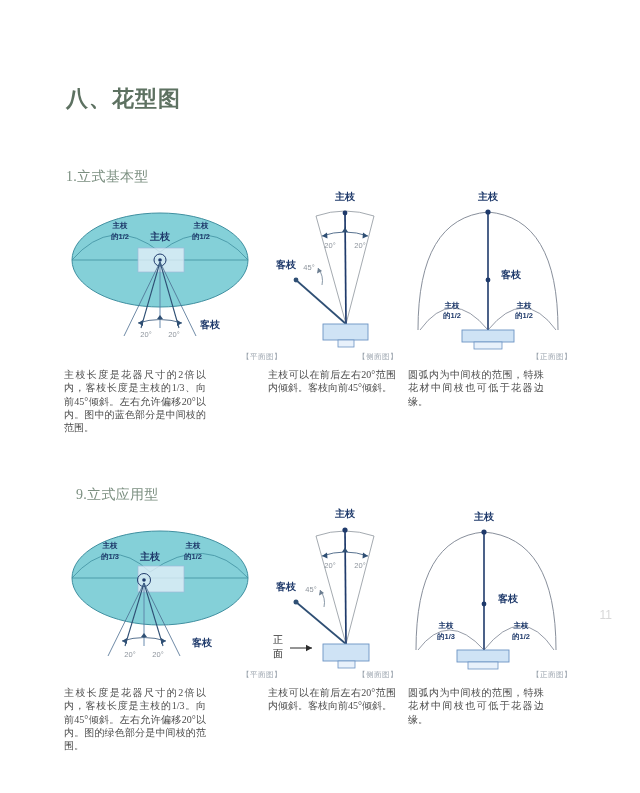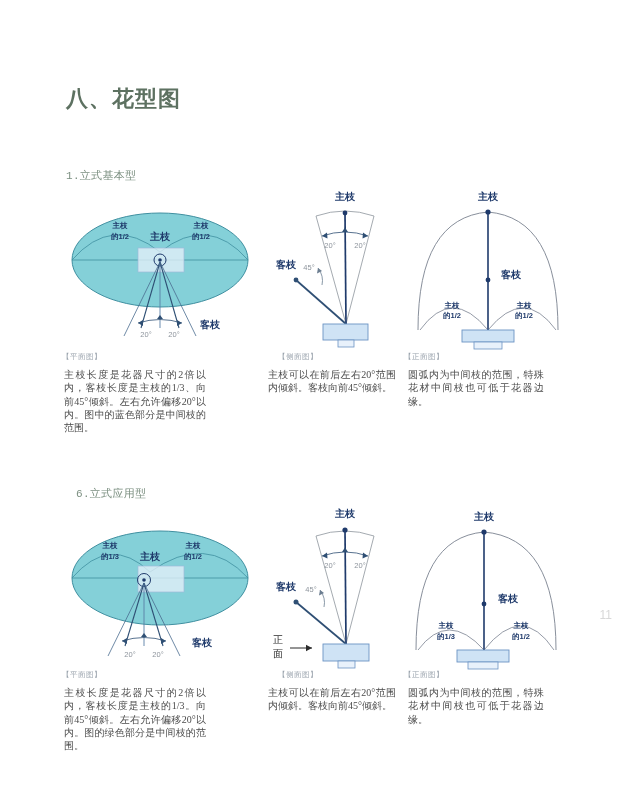--- a/index.html
+++ b/index.html
@@ -19,35 +19,35 @@
     color: #5d7161;
     font-family: "Liberation Serif", "DejaVu Serif", serif;
   }
   .h2 {
     position: absolute; left: 72px; top: 132px;
     font-size: 15px; font-weight: 700; letter-spacing: .5px;
     color: #6b8270;
     font-family: "Liberation Sans", sans-serif;
   }
   .h3 {
-    position: absolute; font-size: 11px; font-weight: 400;
+    position: absolute; font-size: 14px; font-weight: 400;
     color: #7b8f80; letter-spacing: .3px;
-    font-family: Liberation Mono, monospace;
+    font-family: Liberation Serif, serif;
   }
   .h3.a { left: 66px; top: 168px; }
   .h3.b { left: 76px; top: 486px; }
 
   
   .fig { position: absolute; }
   .fig svg { display: block; overflow: visible; }
 
   
   .viewcap {
     position: absolute; font-size: 7.5px; color: #9aa3ad;
-    letter-spacing: .5px; text-align: left; white-space: nowrap;
+    letter-spacing: .5px; text-align: right; white-space: nowrap;
     font-family: "Liberation Sans", sans-serif;
   }
 
   
   .para {
     position: absolute; font-size: 10px; line-height: 13.3px;
     color: #4b4b4b; text-align: justify;
     font-family: "Liberation Serif", "DejaVu Serif", serif;
   }
 
@@ -64,21 +64,21 @@
   .ang   { font-family: "Liberation Sans", sans-serif; font-size: 7.5px; fill: #8d949c; }
   .dir   { font-family: "Liberation Serif", serif; font-size: 10px; fill: #2b2b2b; }
 </style>
 </head>
 <body>
 
 <div class="page">
 
   <div class="h1">八、花型图</div>
   <div class="h3 a">1.立式基本型</div>
-  <div class="h3 b">6.立式应用型</div>
+  <div class="h3 b">9.立式应用型</div>
 
   <div class="fig" style="left:62px; top:192px;">
     <svg width="220" height="160" viewBox="0 0 220 160">
 
       <ellipse cx="98" cy="68" rx="88" ry="47" fill="#84d0d8" stroke="#3f8fa0" stroke-width="1"></ellipse>
 
       <line x1="10" y1="68" x2="186" y2="68" stroke="#3f8fa0" stroke-width=".8"></line>
 
       <path d="M10,68 Q50,22 98,60" fill="none" stroke="#3f8fa0" stroke-width=".8"></path>
       <path d="M186,68 Q146,22 98,60" fill="none" stroke="#3f8fa0" stroke-width=".8"></path>

